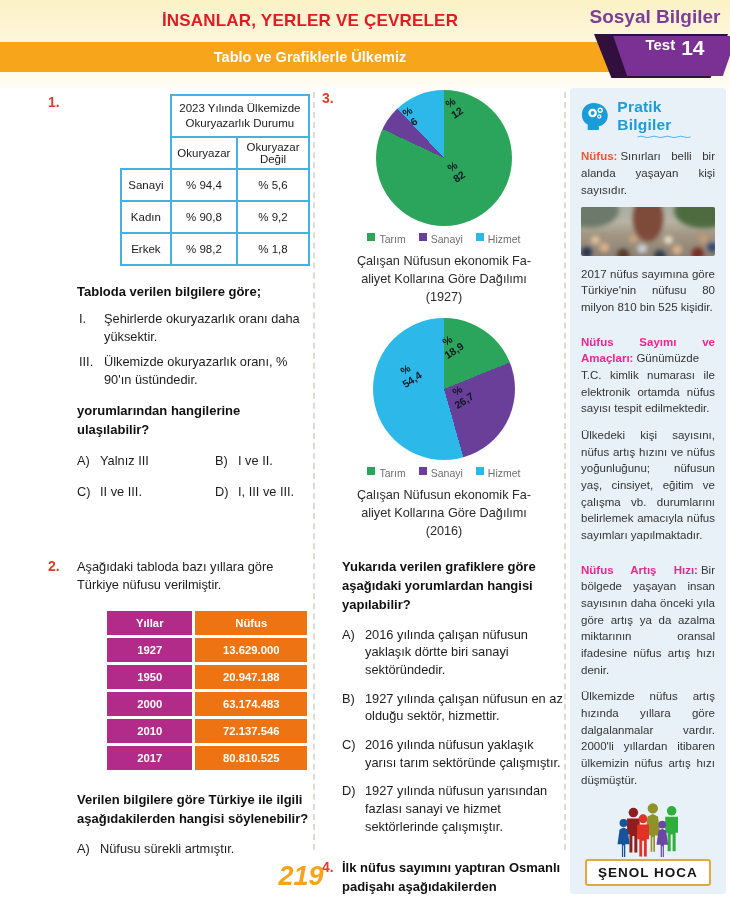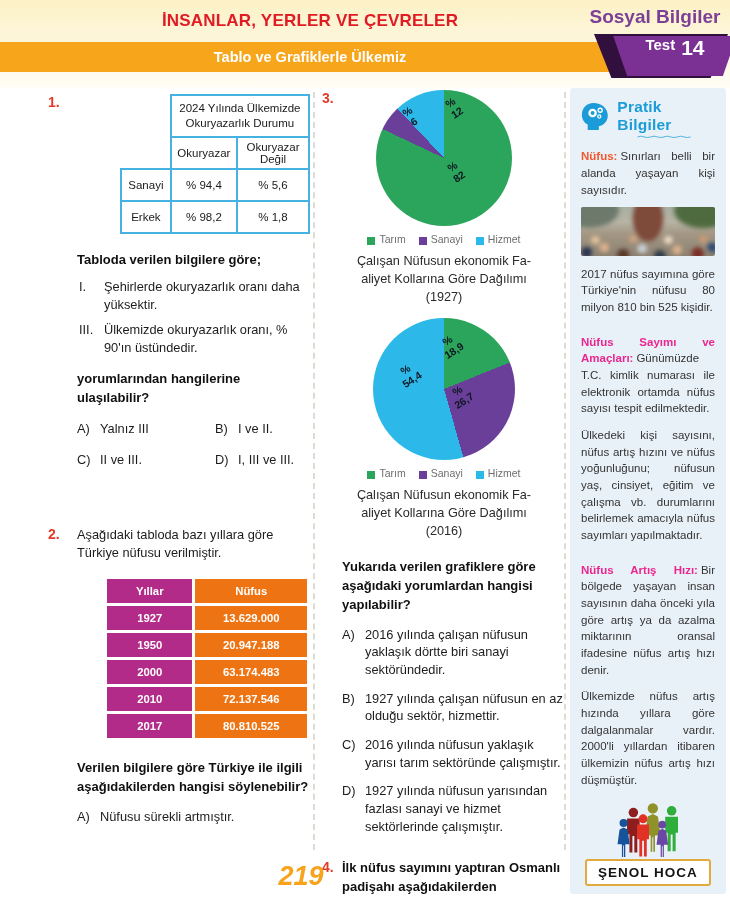--- a/index.html
+++ b/index.html
@@ -68,21 +68,21 @@
   .pie{border-radius:50%;margin:2px auto 0;position:relative;}
   .pie-1{width:136px;height:136px;}
   .pie-2{width:142px;height:142px;}
   .slice-label{position:absolute;transform:translate(-50%,-50%) rotate(-33deg);
       font-weight:bold;font-size:10.5px;line-height:1.12;color:#0d1623;
       white-space:pre-line;text-align:center;}
   .p1s1{left:59%;top:60%;} .p1s2{left:26%;top:20%;} .p1s3{left:57%;top:13%;}
   .p2s1{left:55%;top:20%;} .p2s2{left:62%;top:55%;} .p2s3{left:25%;top:40%;}
   .legend{display:flex;justify-content:center;gap:13px;margin-top:7px;
           font-size:10.5px;color:#6d6e71;align-items:center;}
-  .lg-item{display:flex;align-items:flex-end;}
+  .lg-item{display:flex;align-items:flex-start;}
   .lg-sq{width:8px;height:8px;display:inline-block;margin-right:4px;}
   .caption{margin:7px auto 0;font-size:12.7px;line-height:1.42;color:#2a2a2a;
            white-space:pre-line;text-align:center;font-weight:500;}
   .chart-gap{height:10px;}
 
   
   .sidebar{position:absolute;left:570px;top:88px;width:156px;height:806px;
            background:#e9f1f8;border-radius:3px;box-sizing:border-box;
            padding:10px 11px 8px;display:flex;flex-direction:column;overflow:hidden;}
   .pratik-head{display:flex;align-items:center;gap:6px;}
@@ -138,32 +138,37 @@
 <div class="divider div-2"></div>
 
 <div class="qcol col-left">
 
   <div class="qblock">
     <span class="qnum">1.</span>
     <table class="qtable">
       <tbody>
           <tr>
         <td class="noborder c-lab"></td>
-        <td class="t-title" colspan="2">2024 Yılında Ülkemizde
+        <td class="t-title" colspan="2">2023 Yılında Ülkemizde
 Okuryazarlık Durumu</td>
       </tr>
       <tr>
         <td class="noborder c-lab"></td>
         <td class="c-v1">Okuryazar</td>
         <td class="c-v2">Okuryazar Değil</td>
       </tr>
       <tr class="drow">
         <td>Sanayi</td>
         <td>% 94,4</td>
         <td>% 5,6</td>
+      </tr>
+      <tr class="drow">
+        <td>Kadın</td>
+        <td>% 90,8</td>
+        <td>% 9,2</td>
       </tr>
       <tr class="drow">
         <td>Erkek</td>
         <td>% 98,2</td>
         <td>% 1,8</td>
       </tr>
     </tbody>
       </table>
 
     <p class="stem" style="margin-top:17px">Tabloda verilen bilgilere göre;</p>

